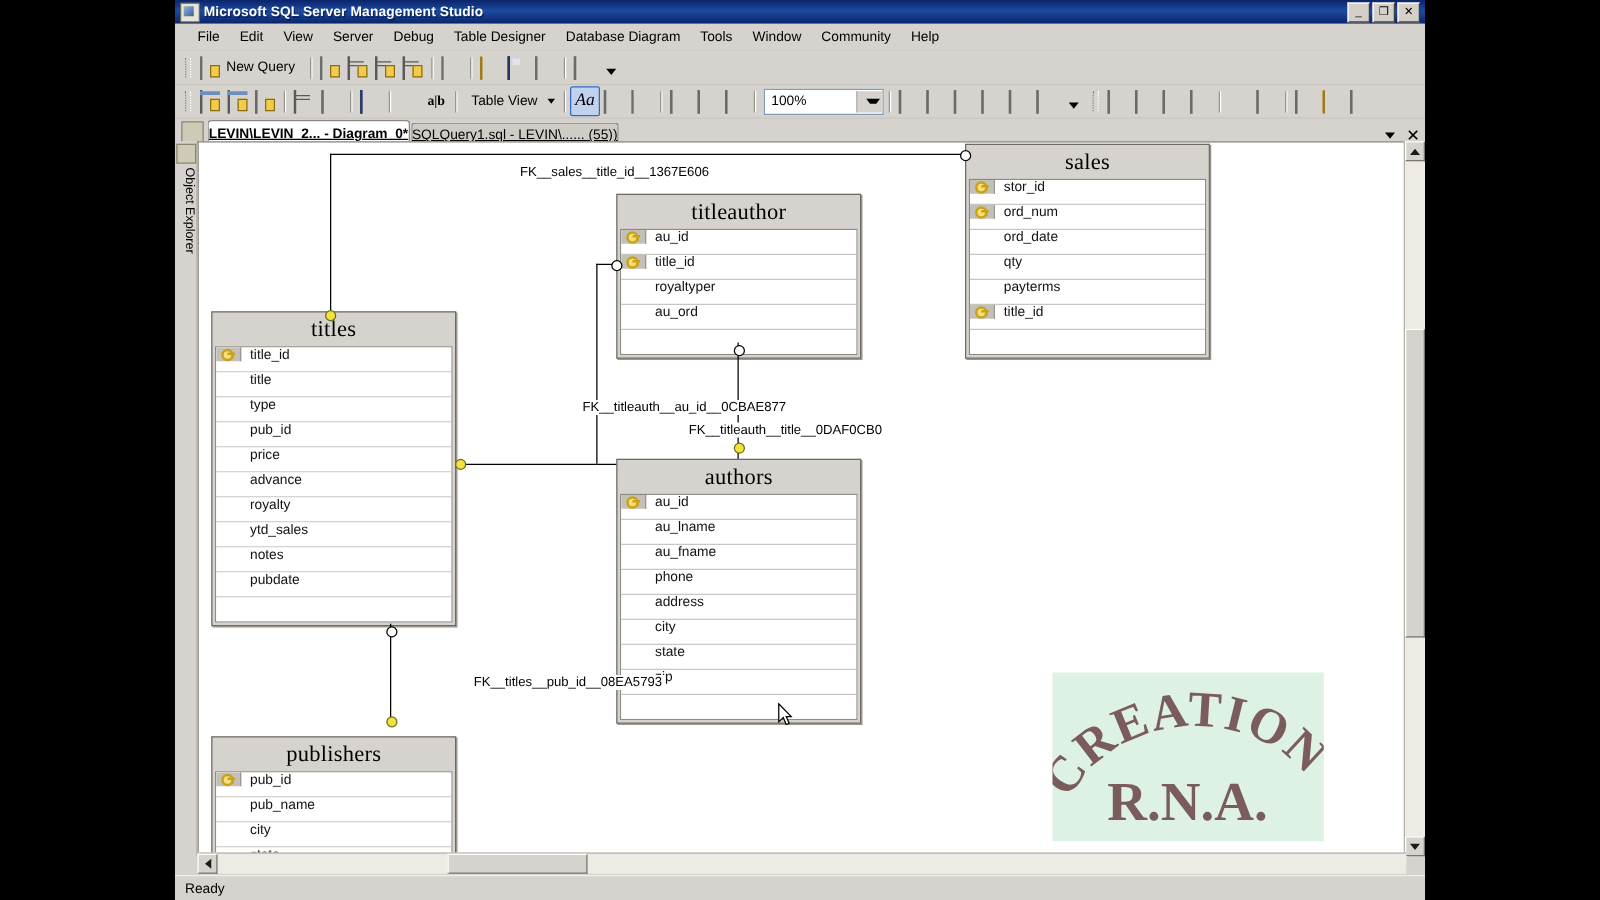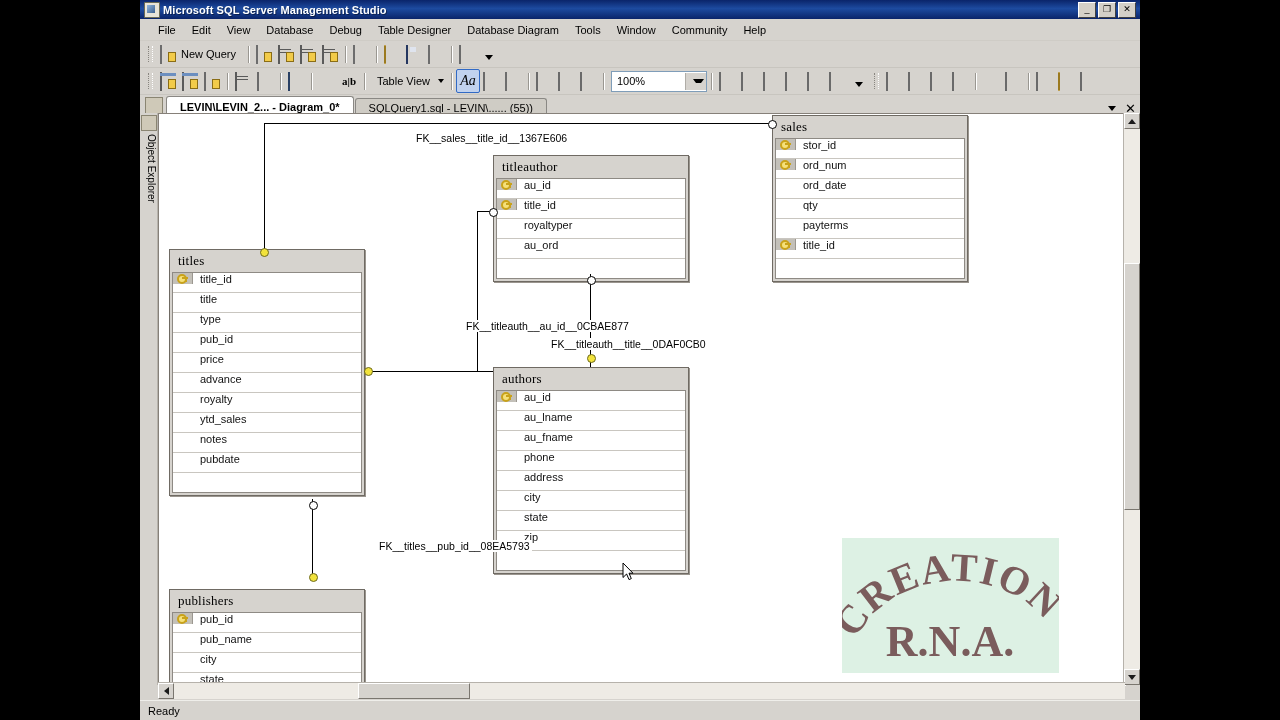--- a/index.html
+++ b/index.html
@@ -57,36 +57,36 @@
   .ic-gray{width:13px;height:12px;background:#b9b6ae;border:1px solid #6a6a6a;margin:2px auto;}
   .ic-yel{position:absolute;right:0;bottom:0;width:6px;height:8px;background:#f2cb49;border:1px solid #8a6d15;}
   .ic-ab{font-size:11px;font-weight:bold;font-family:"Liberation Serif",serif;}
   .ic-pin{width:4px;height:10px;background:#8b1a1a;margin:3px auto;border-radius:2px 2px 0 0;}
   .ic-tbl{width:14px;height:12px;background:#fff;border:1px solid #5a5a5a;margin:2px auto;}
   .ic-tbl .hd{position:absolute;left:0;top:0;right:0;height:3px;background:#6c8fc0;}
 
   
   .tabstrip{height:22px;background:#d6d3ce;display:flex;align-items:flex-end;padding-left:5px;position:relative;}
   .doc-ico{width:16px;height:16px;margin:0 3px 2px 0;background:#cfc9b8;border:1px solid #8a8572;}
-  .tab{height:18px;display:flex;align-items:center;padding:0 13px;font-size:11px;color:#000;
+  .tab{height:18px;display:flex;align-items:center;padding:0 0;font-size:11px;color:#000;
        border:1px solid #8a8884;border-bottom:none;border-radius:3px 3px 0 0;background:#cfccc5;
-       margin-right:1px;white-space:nowrap;}
+       margin-right:1px;white-space:nowrap;text-decoration:underline;}
   .tab.active{background:#fff;font-weight:bold;height:20px;}
   .tabright{position:absolute;right:4px;bottom:2px;display:flex;align-items:center;gap:9px;}
   .tcaret{width:0;height:0;border-left:4px solid transparent;border-right:4px solid transparent;border-top:5px solid #000;}
   .tclose{font-size:13px;line-height:1;color:#000;font-family:"Liberation Sans",sans-serif;}
   #canvaswrap{position:absolute;left:18px;top:113px;width:967px;height:572px;background:#fff;
               border:1px solid #868079;border-right:none;border-bottom:none;overflow:hidden;}
   #canvas{position:absolute;left:0;top:0;width:967px;height:572px;}
 
   
   .ertbl{position:absolute;background:#d6d3ce;border:1px solid #6f6a63;
          box-shadow:1px 1px 0 #9a958e;padding:2px;}
-  .ertbl .hdr{font-size:13px;color:#000;padding:1px 6px 3px;font-family:"Liberation Serif",serif;
-              letter-spacing:.2px;}
+  .ertbl .hdr{font-size:18px;color:#000;padding:1px 6px 3px;font-family:"Liberation Serif",serif;
+              letter-spacing:.2px;text-align:center;}
   .ertbl .rows{background:#fff;border:1px solid #8e8a84;}
   .errow{display:flex;align-items:flex-start;height:19px;border-bottom:1px solid #c9c6c0;background:#fff;}
   .errow:last-child{border-bottom:none;}
   .errow .gut{width:19px;background:#c3c0b9;border-right:1px solid #9b9790;
               display:flex;align-items:center;justify-content:center;}
   .errow .gut.pk{background:#c3c0b9;}
   .errow .nm{flex:1;font-size:11px;color:#111;display:flex;align-items:center;padding-left:7px;}
   .blankrow{height:19px;background:#fff;}
   .keyglyph{width:11px;height:11px;position:relative;}
   .keyglyph .ring{position:absolute;left:0;top:1px;width:6px;height:6px;border:2px solid #c9a21a;
@@ -149,21 +149,21 @@
       <div class="wbtn">_</div>
       <div class="wbtn">❐</div>
       <div class="wbtn">✕</div>
     </div>
   </div>
 
   <div class="menubar">
     <div class="menu-item">File</div>
     <div class="menu-item">Edit</div>
     <div class="menu-item">View</div>
-    <div class="menu-item">Database</div>
+    <div class="menu-item">Server</div>
     <div class="menu-item">Debug</div>
     <div class="menu-item">Table Designer</div>
     <div class="menu-item">Database Diagram</div>
     <div class="menu-item">Tools</div>
     <div class="menu-item">Window</div>
     <div class="menu-item">Community</div>
     <div class="menu-item">Help</div>
   </div>
 
   <div class="tbrow">

